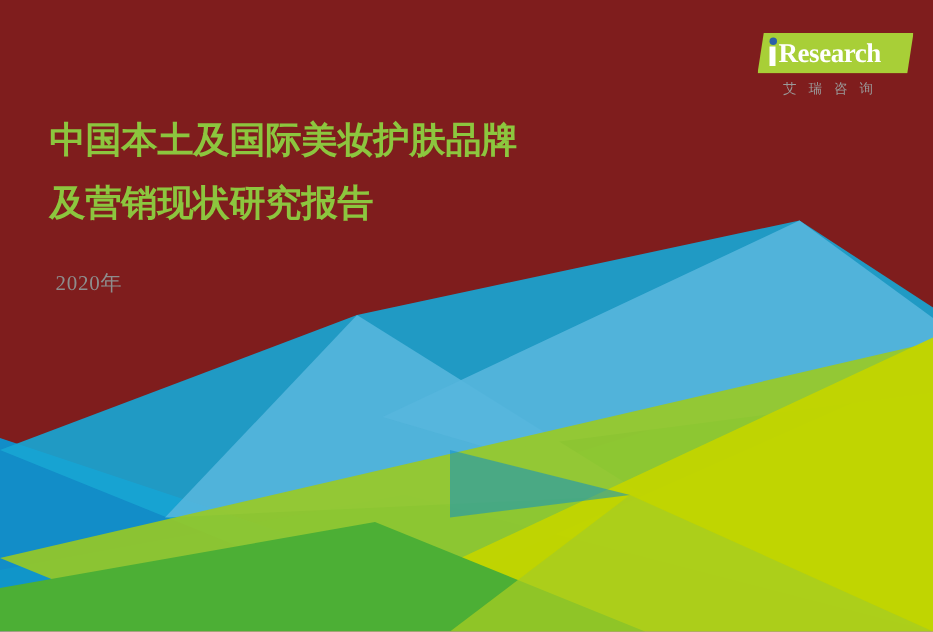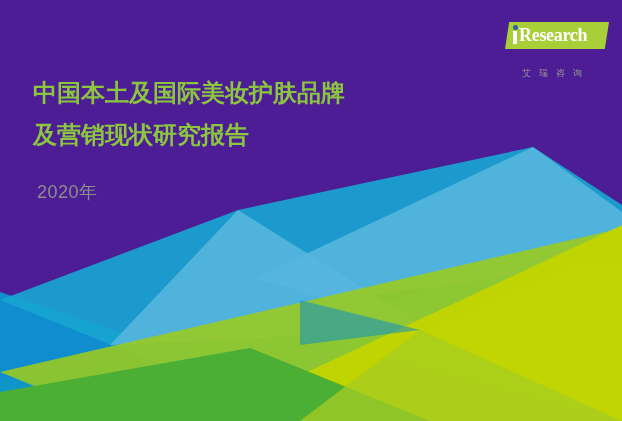--- a/index.html
+++ b/index.html
@@ -4,21 +4,21 @@
 <style>
   html, body {
     margin: 0;
     padding: 0;
     background: #ffffff;
   }
   #cover {
     position: relative;
     width: 622px;
     height: 421px;
-    background: #4c1d95;
+    background: #7f1d1d;
     overflow: hidden;
     font-family: "Liberation Sans", "DejaVu Sans", sans-serif;
   }
 
   
   #artwork {
     position: absolute;
     left: 0;
     top: 0;
     width: 622px;
@@ -72,21 +72,21 @@
     font-size: 18px;
     font-weight: bold;
     letter-spacing: -0.3px;
     line-height: 21px;
     z-index: 3;
     font-family: "Liberation Serif", "DejaVu Serif", serif;
   }
   #logo-cn {
     position: absolute;
     left: 10px;
-    top: 45px;
+    top: 31px;
     width: 98px;
     color: #9a9a9a;
     font-size: 9px;
     letter-spacing: 8px;
     text-align: center;
     white-space: nowrap;
   }
 
   
   #title-wrap {
@@ -102,24 +102,24 @@
     line-height: 42px;
     letter-spacing: 0px;
     white-space: nowrap;
     font-family: "DejaVu Sans", "Liberation Sans", sans-serif;
   }
   #year {
     position: absolute;
     left: 37px;
     top: 180px;
     color: #8d8d8d;
-    font-size: 18px;
+    font-size: 14px;
     letter-spacing: 0.5px;
     white-space: nowrap;
-    font-family: Liberation Sans, sans-serif;
+    font-family: Liberation Serif, serif;
   }
 </style>
 </head>
 <body>
 
 <div id="cover">
 
   <svg id="artwork" viewBox="0 0 622 421" preserveAspectRatio="none">
 
     <polygon points="622,228 622,421 300,421 180,365" fill="#bed600"></polygon>

